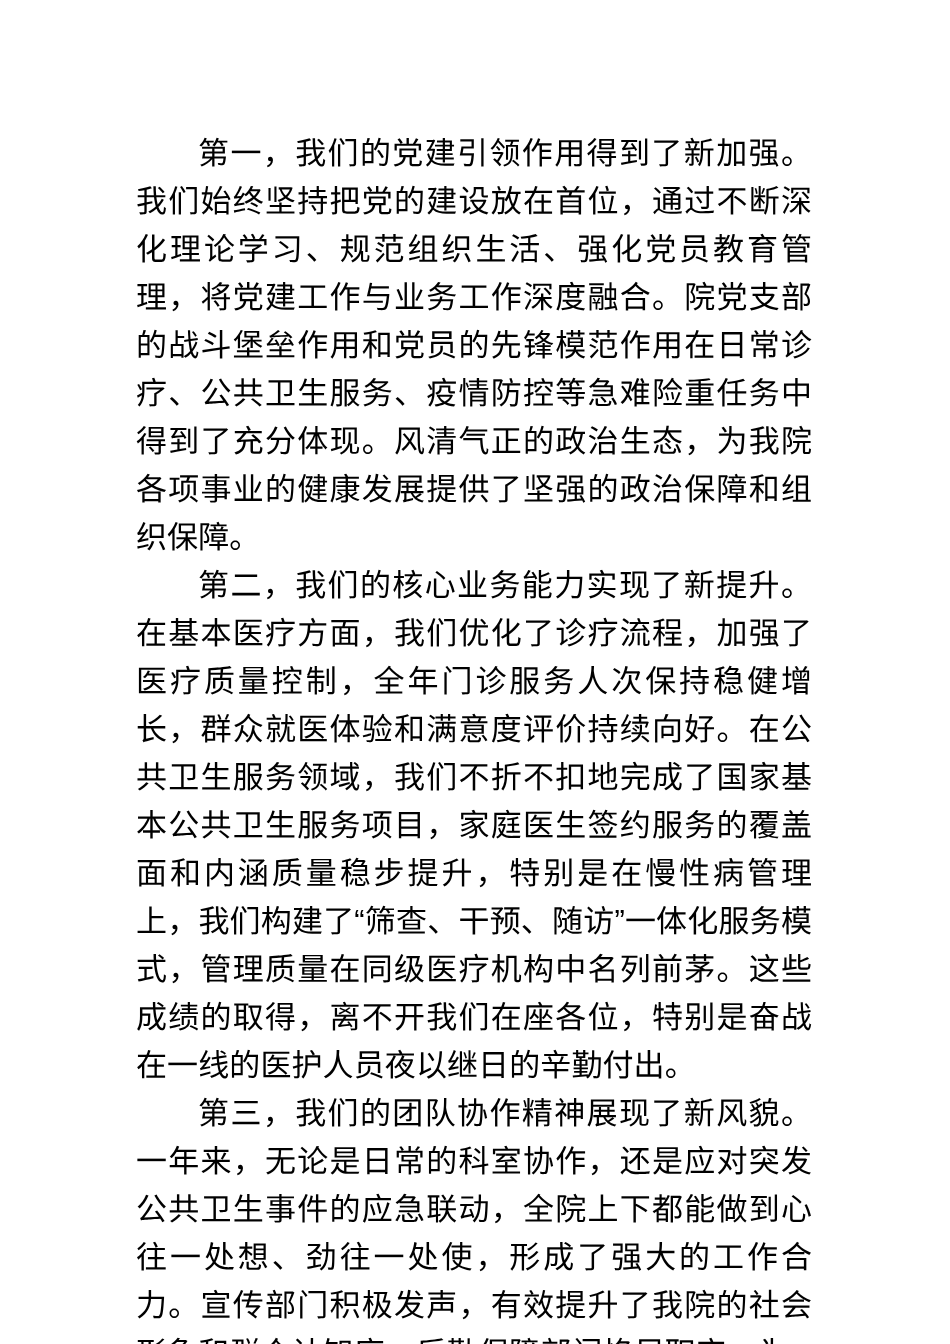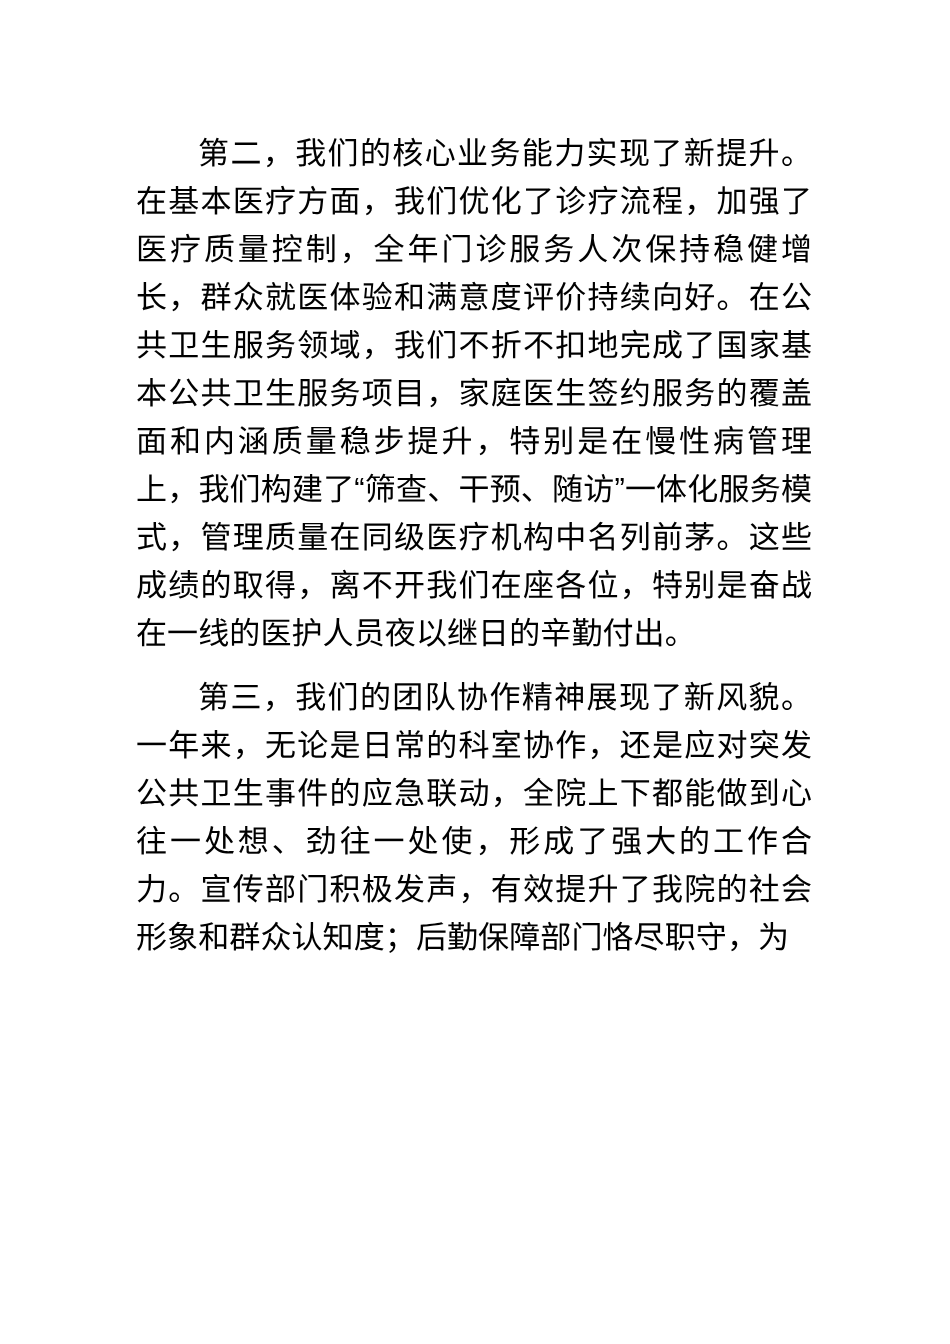--- a/index.html
+++ b/index.html
@@ -35,24 +35,25 @@
     text-align: justify;
     text-align-last: left;
     text-justify: inter-ideograph;
     letter-spacing: 0.1px;
     word-break: break-all;
     text-indent: 62px;
     font-weight: 400;
   }
 
   .doc-paragraph + .doc-paragraph {
-    margin-top: 16px;
+    margin-top: 0;
   }
 </style>
 </head>
 <body>
 
 <div class="page">
   <div class="text-column">
+    <p class="doc-paragraph">第一，我们的党建引领作用得到了新加强。我们始终坚持把党的建设放在首位，通过不断深化理论学习、规范组织生活、强化党员教育管理，将党建工作与业务工作深度融合。院党支部的战斗堡垒作用和党员的先锋模范作用在日常诊疗、公共卫生服务、疫情防控等急难险重任务中得到了充分体现。风清气正的政治生态，为我院各项事业的健康发展提供了坚强的政治保障和组织保障。</p>
     <p class="doc-paragraph">第二，我们的核心业务能力实现了新提升。在基本医疗方面，我们优化了诊疗流程，加强了医疗质量控制，全年门诊服务人次保持稳健增长，群众就医体验和满意度评价持续向好。在公共卫生服务领域，我们不折不扣地完成了国家基本公共卫生服务项目，家庭医生签约服务的覆盖面和内涵质量稳步提升，特别是在慢性病管理上，我们构建了“筛查、干预、随访”一体化服务模式，管理质量在同级医疗机构中名列前茅。这些成绩的取得，离不开我们在座各位，特别是奋战在一线的医护人员夜以继日的辛勤付出。</p>
     <p class="doc-paragraph">第三，我们的团队协作精神展现了新风貌。一年来，无论是日常的科室协作，还是应对突发公共卫生事件的应急联动，全院上下都能做到心往一处想、劲往一处使，形成了强大的工作合力。宣传部门积极发声，有效提升了我院的社会形象和群众认知度；后勤保障部门恪尽职守，为</p>
   </div>
 </div>
 
 </body></html>

